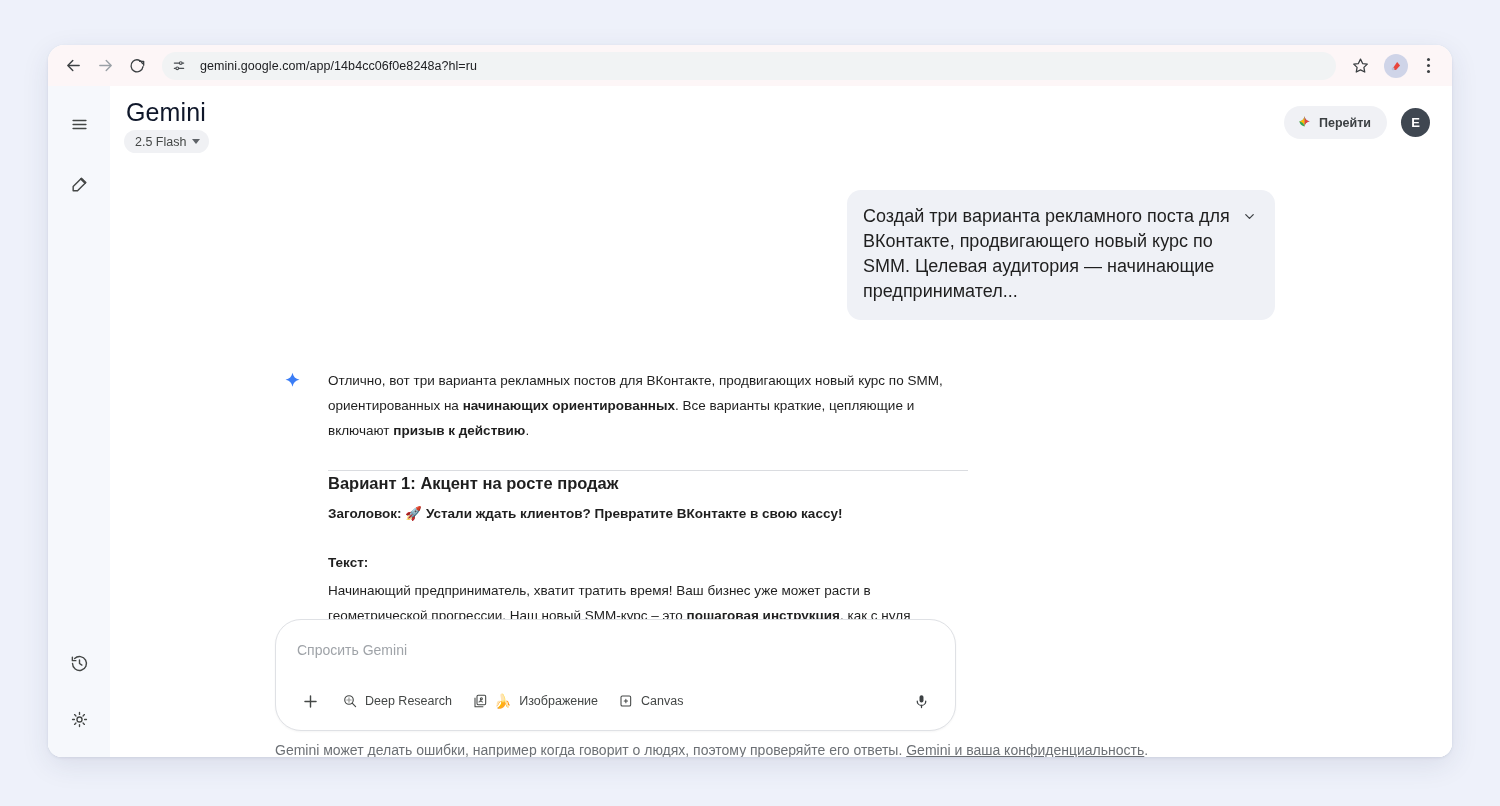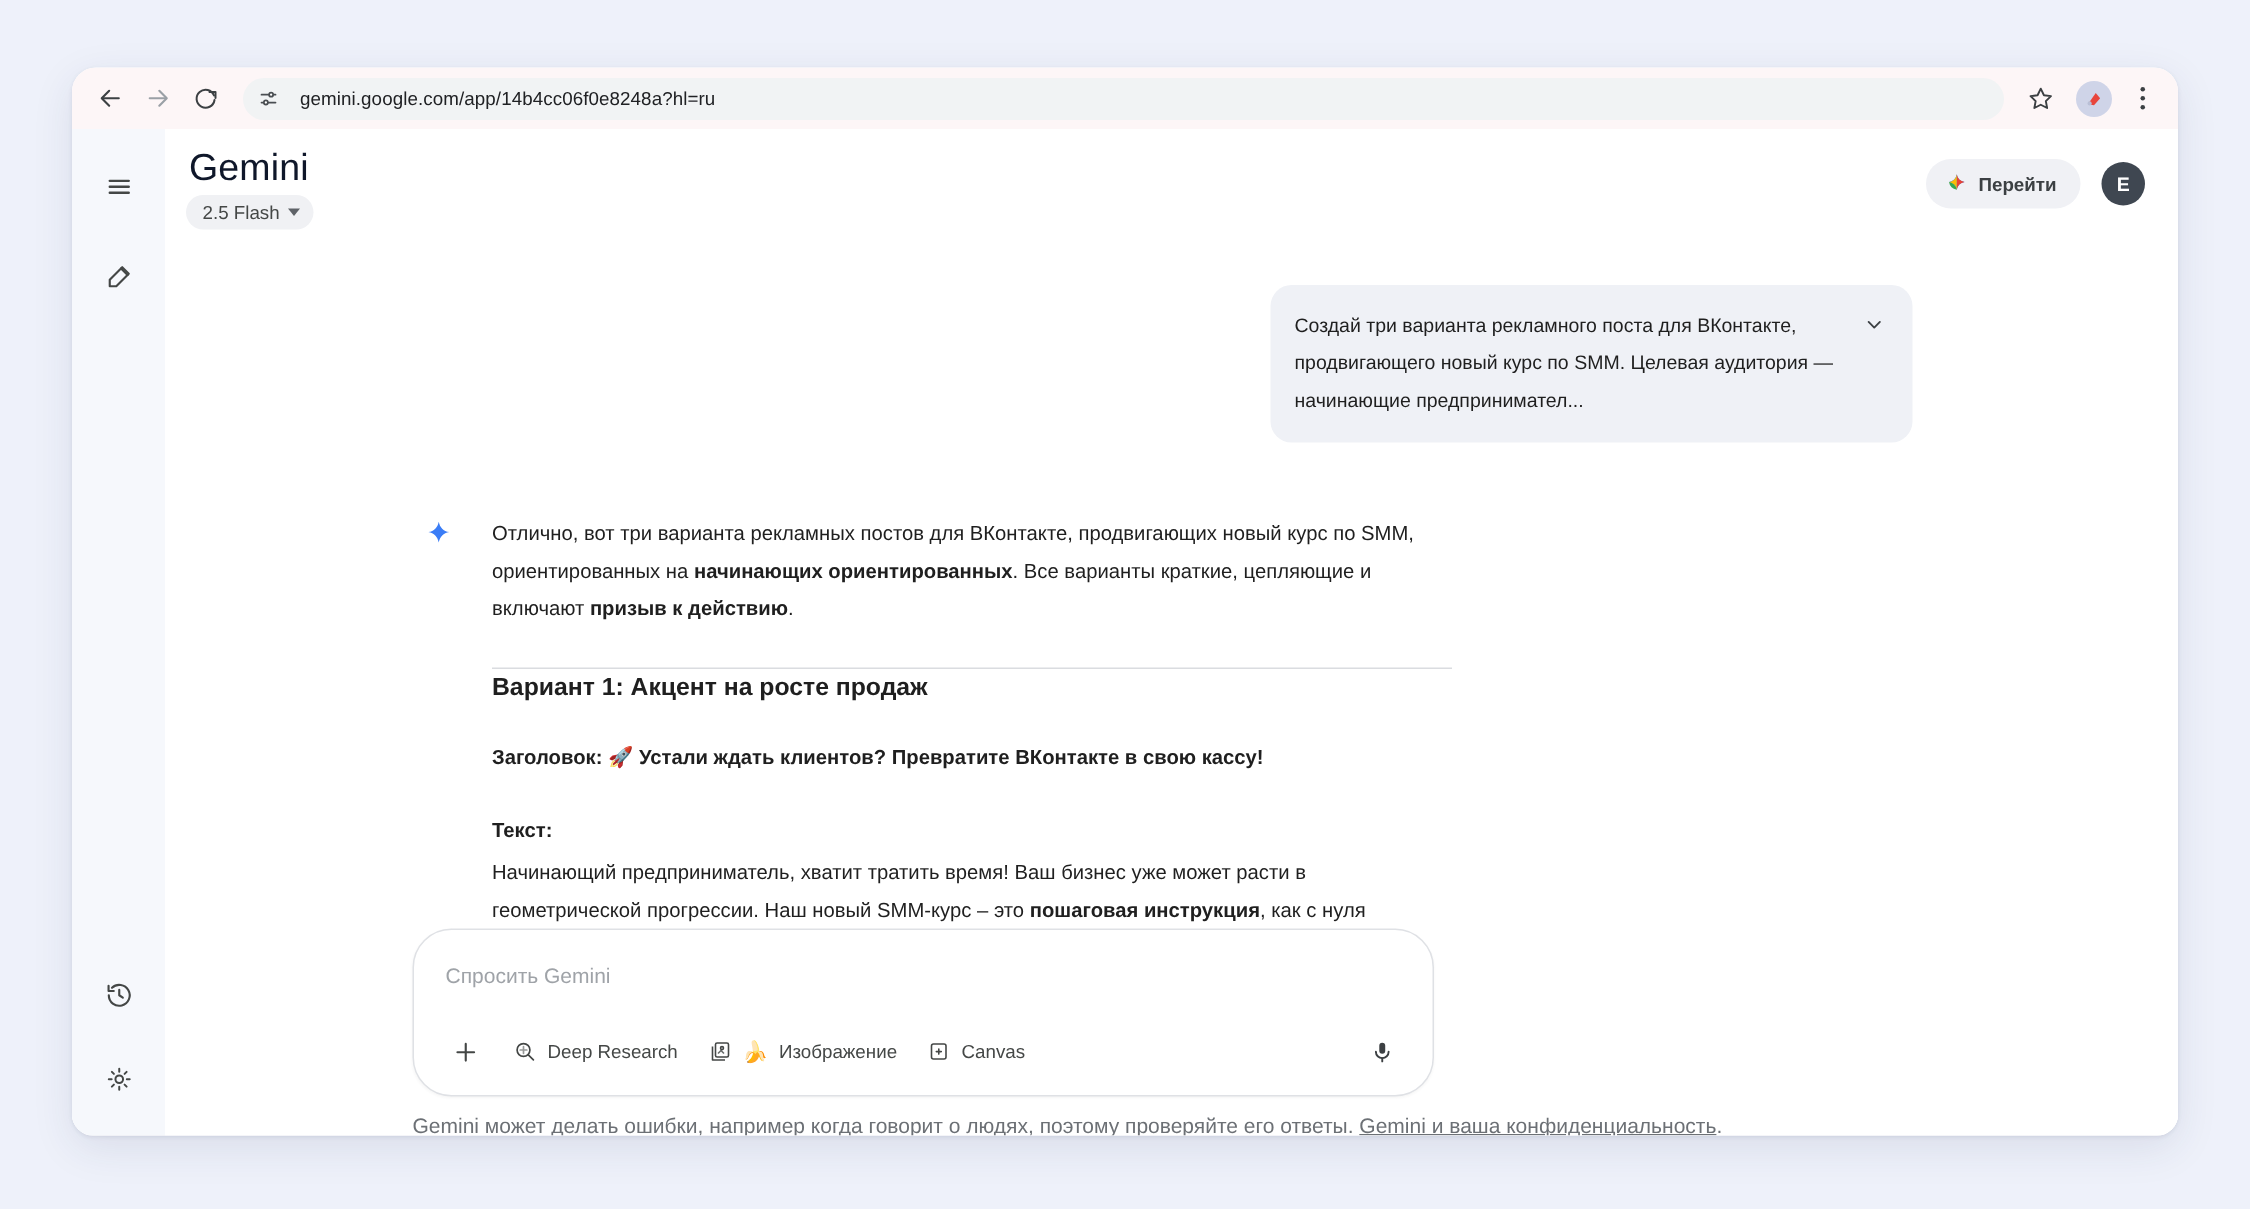--- a/index.html
+++ b/index.html
@@ -183,21 +183,21 @@
   .user-bubble {
     background: #eff1f6;
     border-radius: 14px;
     padding: 14px 18px 16px 16px;
     max-width: 428px;
     display: flex;
     gap: 12px;
     align-items: flex-start;
   }
   .user-text {
-    font-size: 13px;
+    font-size: 18px;
     line-height: 25px;
     color: #1f1f1f;
   }
   .expand-icon { flex: 0 0 auto; color: #3c4043; margin-top: 5px; }
 
   .answer-row { display: flex; gap: 26px; padding: 48px 0 0 8px; }
   .spark { flex: 0 0 auto; margin-top: 2px; }
   .answer-body { flex: 1 1 auto; min-width: 0; max-width: 640px; }
 
   .answer-p {
@@ -213,21 +213,21 @@
     font-size: 16.5px;
     font-weight: bold;
     color: #1f1f1f;
     line-height: 24px;
   }
 
   .sub-line {
     font-size: 13.5px;
     line-height: 25px;
     color: #1f1f1f;
-    margin-top: 22px;
+    margin-top: 6px;
     font-weight: bold;
   }
   .sub-line .emoji { font-weight: normal; }
 
   .label-only { margin-top: 24px; }
 
   .body-p {
     font-size: 13.5px;
     line-height: 25px;
     color: #1f1f1f;

